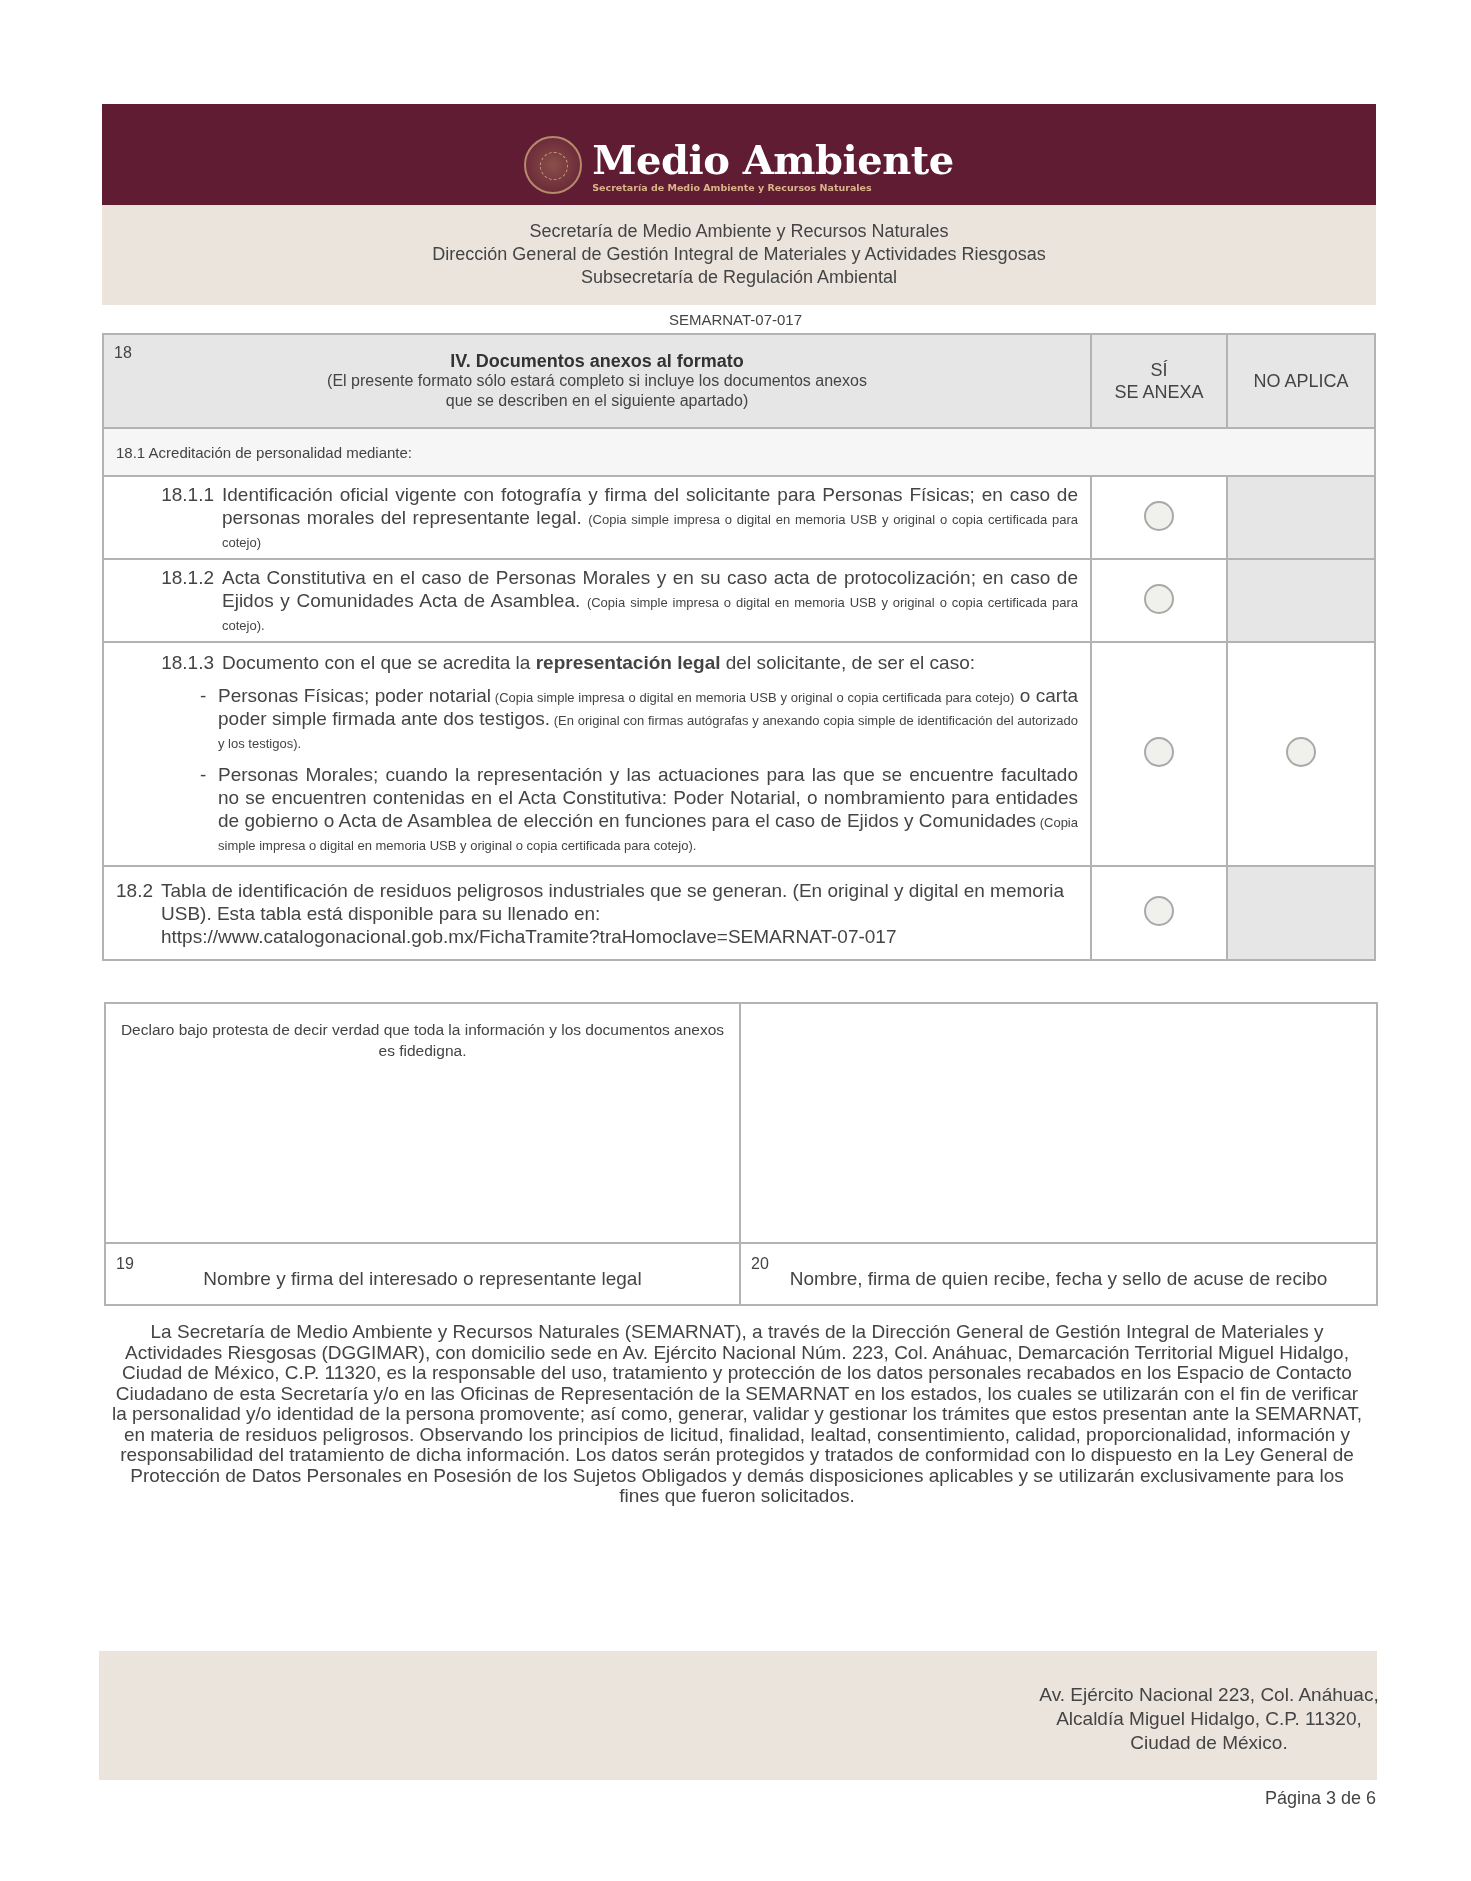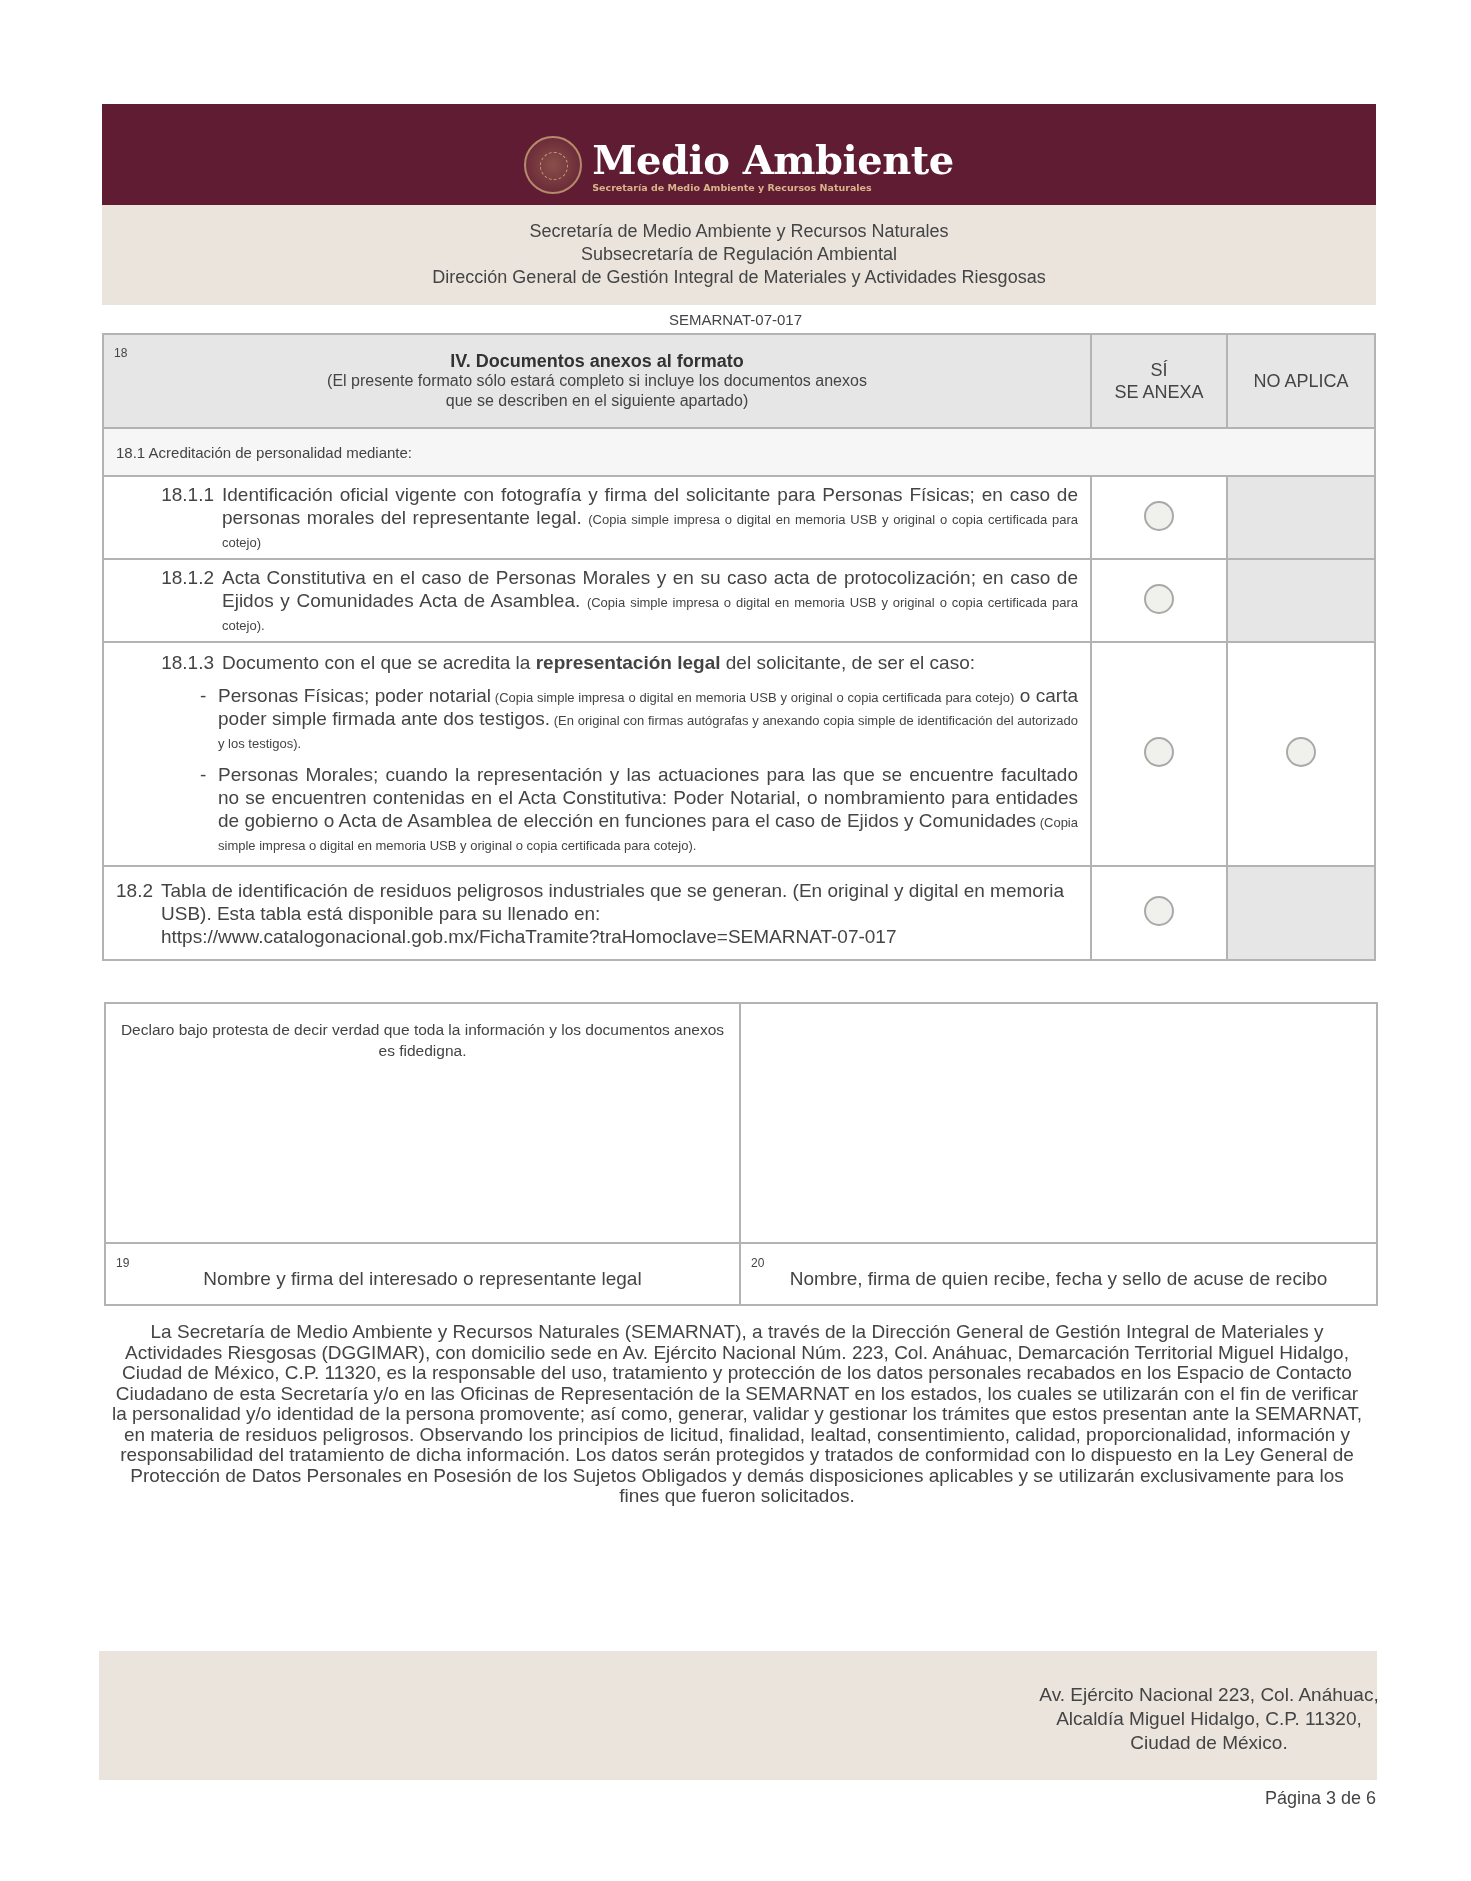--- a/index.html
+++ b/index.html
@@ -14,21 +14,21 @@
   .logo-title { font-family: "DejaVu Serif", serif; font-weight: bold; color: #ffffff; font-size: 40px; line-height: 44px; letter-spacing: -0.5px; }
   .logo-sub { font-family: "DejaVu Sans", sans-serif; font-weight: bold; color: #d9b48a; font-size: 9.5px; }
 
   .subheader { position: absolute; left: 102px; top: 205px; width: 1274px; height: 100px; background: #eae4dd; text-align: center; padding-top: 15px; font-size: 18px; line-height: 23px; color: #444; font-family: "Liberation Sans", sans-serif; }
 
   .form-code { position: absolute; left: 0; top: 311px; width: 1471px; text-align: center; font-size: 15px; color: #444; font-family: "Liberation Sans", sans-serif; }
 
   table.annex { position: absolute; left: 102px; top: 333px; width: 1274px; border-collapse: collapse; font-family: "Liberation Sans", sans-serif; }
   table.annex td { border: 2px solid #b3b3b3; vertical-align: middle; }
   .hdr-cell { background: #e6e6e6; height: 94px; position: relative; text-align: center; font-size: 16px; line-height: 20px; color: #444; }
-  .num-tag { position: absolute; left: 10px; top: 8px; font-size: 12px; color: #444; }
+  .num-tag { position: absolute; left: 10px; top: 8px; font-size: 16px; color: #444; }
   .hdr-title { font-weight: bold; font-size: 18px; color: #333; }
   .col-si { width: 136px; }
   .col-na { width: 148px; margin-top: 24px; }
   .hdr-col { background: #e6e6e6; text-align: center; font-size: 18px; line-height: 22px; color: #444; }
   .sec-row td { background: #f6f6f6; height: 48px; font-size: 15px; color: #444; padding-left: 12px; }
   .item td.text { padding: 6px 12px 6px 0; font-size: 19px; line-height: 23px; color: #444; }
   .item td.text .row-wrap { display: flex; }
   .item td.text .num { width: 118px; text-align: right; padding-right: 8px; flex-shrink: 0; }
   .item td.text .body { text-align: justify; }
   .small { font-size: 13px; line-height: 16px; }
@@ -59,22 +59,22 @@
     <div class="seal"></div>
     <div class="logo-text">
       <div class="logo-title">Medio Ambiente</div>
       <div class="logo-sub">Secretaría de Medio Ambiente y Recursos Naturales</div>
     </div>
   </div>
 </div>
 
 <div class="subheader">
   <div>Secretaría de Medio Ambiente y Recursos Naturales</div>
+  <div>Dirección General de Gestión Integral de Materiales y Actividades Riesgosas</div>
   <div>Subsecretaría de Regulación Ambiental</div>
-  <div>Dirección General de Gestión Integral de Materiales y Actividades Riesgosas</div>
 </div>
 
 <div class="form-code">SEMARNAT-07-017</div>
 
 <table class="annex">
   <tbody>
       <tr>
     <td class="hdr-cell">
       <span class="num-tag">18</span>
       <div class="hdr-title">IV. Documentos anexos al formato</div>

